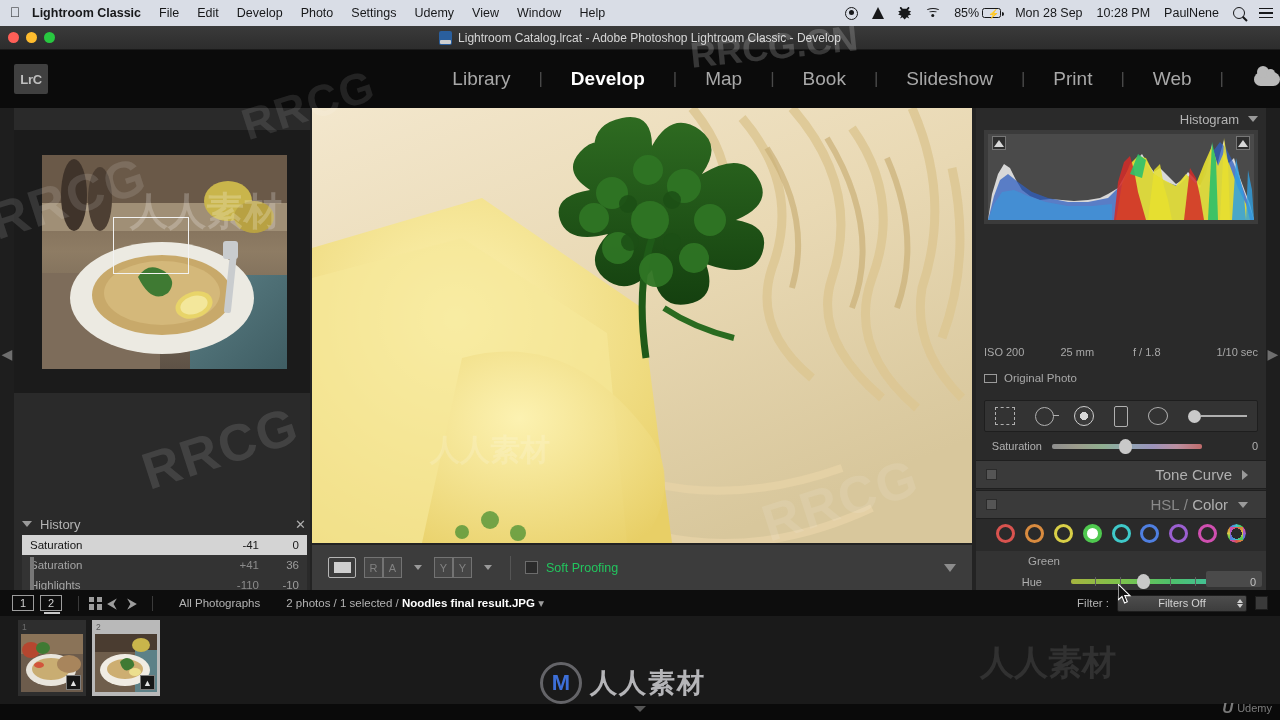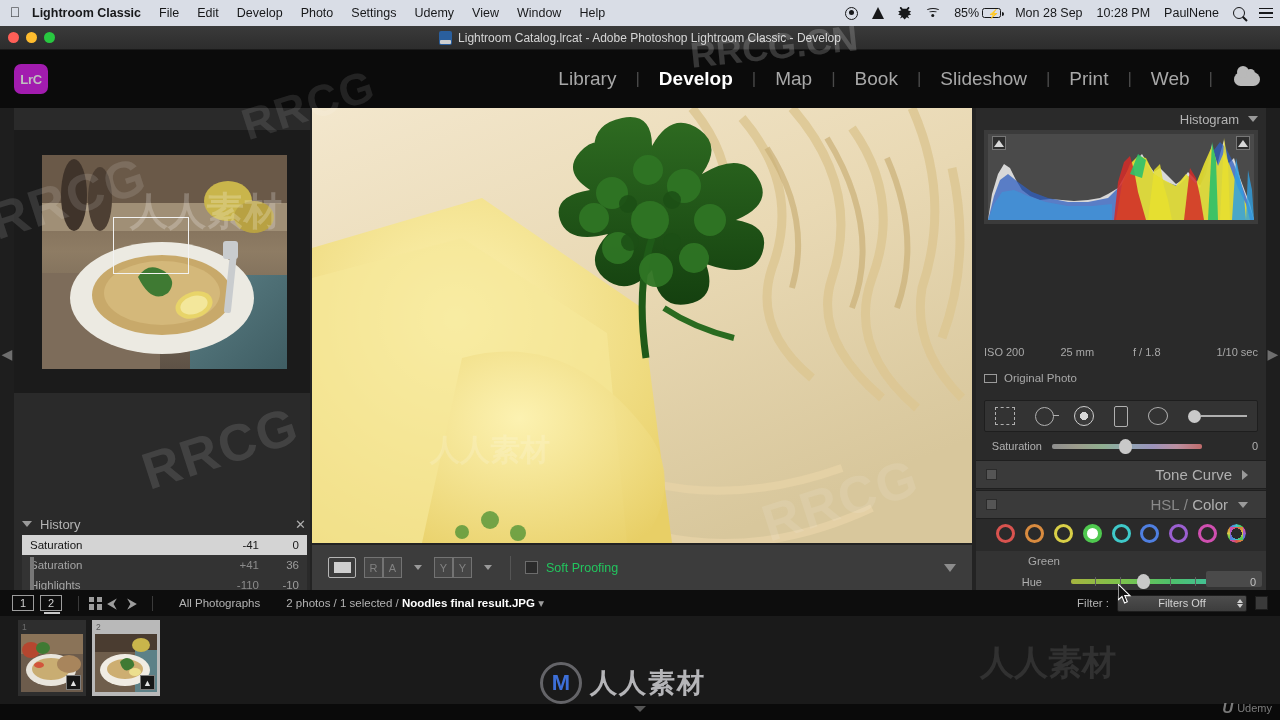--- a/index.html
+++ b/index.html
@@ -66,30 +66,30 @@
   .lrcat-ic::after{content:"";position:absolute;left:1px;bottom:1px;width:11px;height:4px;background:#cfcfcf;border-radius:1px;}
 
   
   #topbar {
     position:absolute; left:0; top:50px; width:1280px; height:58px;
     background:#0b0b0b;
     display:flex; align-items:center;
   }
   #identity { display:flex; align-items:center; gap:10px; padding-left:14px; }
   .lrc-badge {
-    width:34px;height:30px;background:#a21caf;border-radius:7px;
+    width:34px;height:30px;background:#404040;border-radius:2px;
     display:flex;align-items:center;justify-content:center;
     color:#bfbfbf;font-size:13px;font-weight:bold;letter-spacing:-0.3px;
   }
   .id-lines { line-height:1.15; }
   .id-sub { font-size:10.5px; color:#9a9a9a; }
   .id-main { font-size:17px; color:#cfcfcf; display:flex;align-items:center;gap:7px;}
   .caret-dn { width:0;height:0;border-left:5px solid transparent;border-right:5px solid transparent;border-top:6px solid #9a9a9a;}
 
-  #modules { margin-left:auto; display:flex; align-items:center; gap:7px; padding-right:20px; }
+  #modules { margin-left:auto; display:flex; align-items:center; gap:16px; }
   #modules .mod { font-size:19px; color:#a8a8a8; padding:0 12px; }
   #modules .mod.active { color:#ffffff; font-weight:bold; }
   #modules .sep { color:#4a4a4a; font-size:17px; }
   .cloud-ic {
     width:26px;height:14px;background:#b9b9b9;border-radius:8px 8px 7px 7px;position:relative;margin-left:14px;
   }
   .cloud-ic::before{content:"";position:absolute;left:3px;top:-6px;width:12px;height:12px;background:#b9b9b9;border-radius:50%;}
   .cloud-ic::after{content:"";position:absolute;left:12px;top:-3px;width:9px;height:9px;background:#b9b9b9;border-radius:50%;}
 
   

